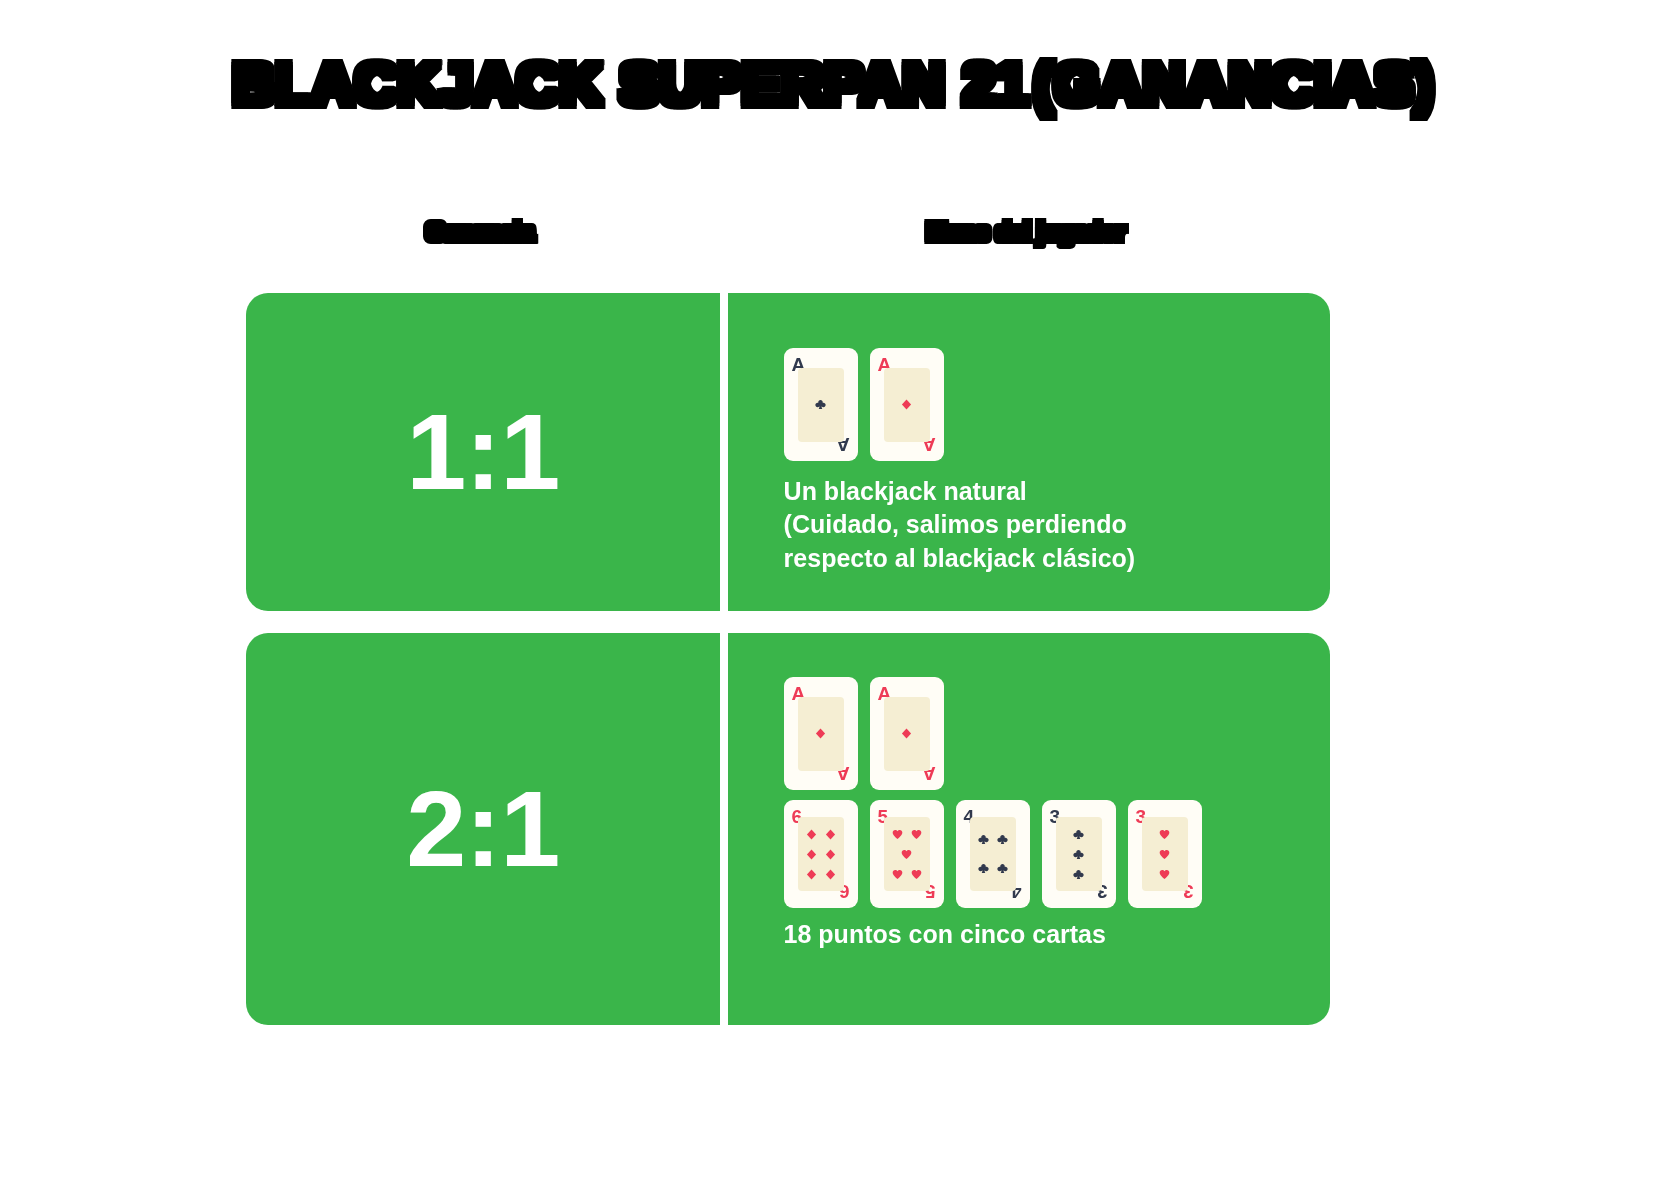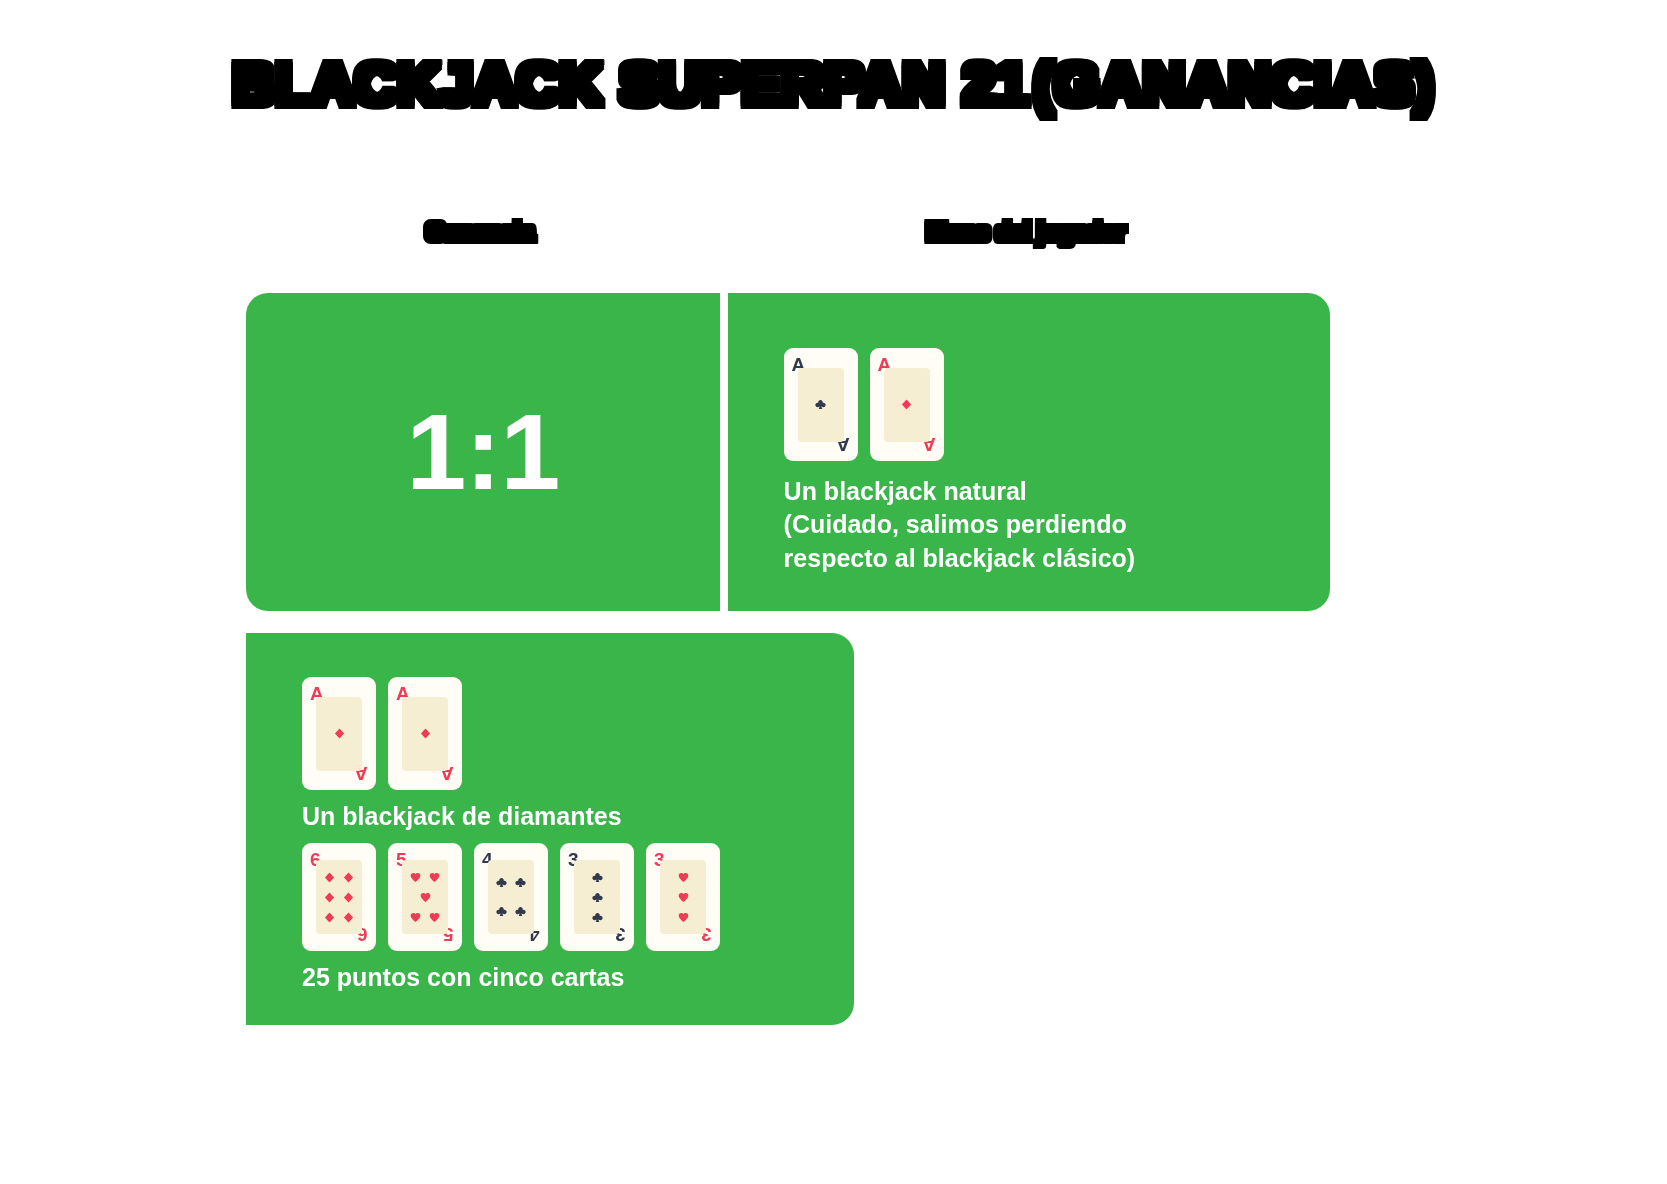--- a/index.html
+++ b/index.html
@@ -268,20 +268,23 @@
 
           </div>
           <div class="caption">Un blackjack natural
 (Cuidado, salimos perdiendo
 respecto al blackjack clásico)</div>
         </div>
       </div>
     </div>
 
     <div class="row row-2">
+      <div class="cell cell-payout">
+        <div class="payout-text">2:1</div>
+      </div>
       <div class="cell cell-hand">
         <div class="hand-inner">
 
           <div class="card-row">
             <div class="card big">
               <span class="rank tl red">A</span>
               <span class="rank br red">A</span>
               <div class="pipbox">
                 <div class="pips n1">
                   <span class="pip">
@@ -299,21 +302,20 @@
                 <div class="pips n1">
                   <span class="pip">
                       <svg class="pip-red">
                         <use href="#suit-diamond"></use>
                       </svg>
                     </span>
                 </div>
               </div>
             </div>
           </div>
-          <div class="caption tight">Un blackjack de diamantes</div>
 
           <div class="card-row" style="margin-top:10px">
 
             <div class="card small">
               <span class="rank tl red">6</span>
               <span class="rank br red">6</span>
               <div class="pipbox">
                 <div class="pips n6">
                   <span class="pip">
                       <svg class="pip-red">
@@ -454,21 +456,21 @@
                   <span class="pip">
                       <svg class="pip-red">
                         <use href="#suit-heart"></use>
                       </svg>
                     </span>
                 </div>
               </div>
             </div>
 
           </div>
-          <div class="caption tight">25 puntos con cinco cartas</div>
+          <div class="caption tight">18 puntos con cinco cartas</div>
 
         </div>
 
       </div>
     </div>
 
   </div>
 </div>
 
 </body></html>

